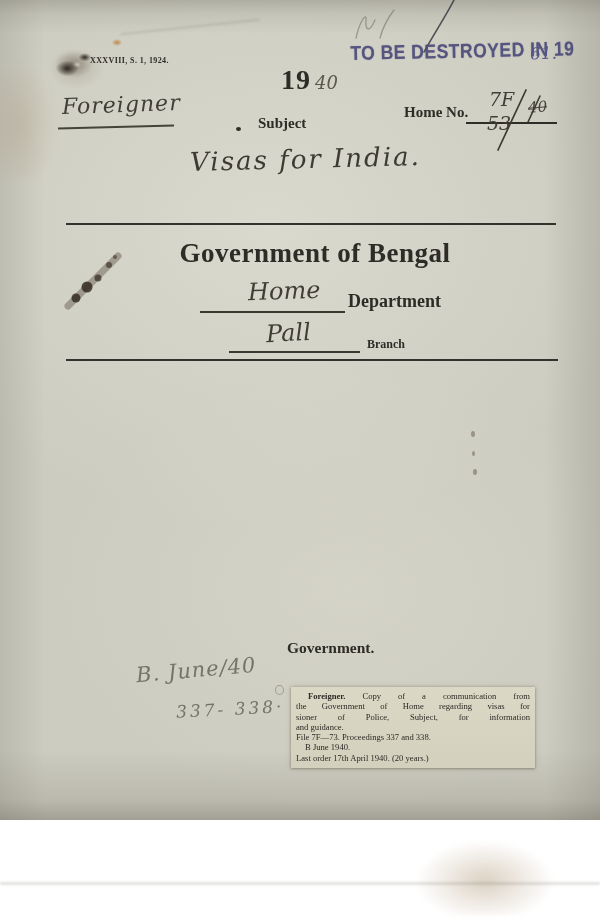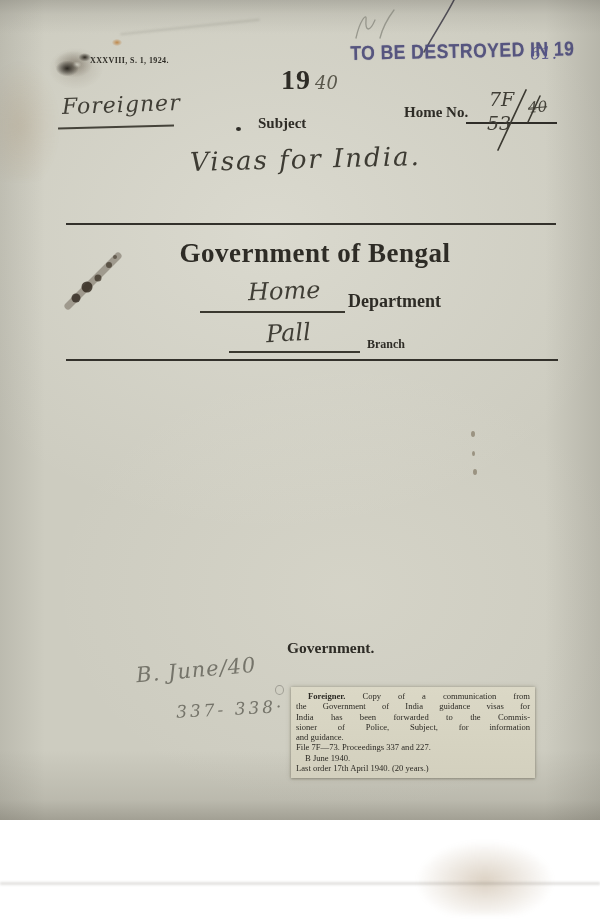--- a/index.html
+++ b/index.html
@@ -146,22 +146,21 @@
   <div class="abs rule" style="left:66px; top:359px; width:492px;"></div>
 
   <div class="abs print" style="left:287px; top:639px; font-size:15.5px; font-weight:bold;">Government.</div>
 
   <div class="abs hw pencil" style="left:136px; top:658px; font-size:21px; transform:rotate(-5deg); letter-spacing:1px;">B. June/40</div>
   <div class="abs hw pencil" style="left:176px; top:699px; font-size:17px; transform:rotate(-3deg); letter-spacing:3px;">337- 338·</div>
   <div class="abs" style="left:275px; top:685px; width:7px; height:8px; border:1px solid rgba(138,137,128,0.7); border-radius:50%;"></div>
 
   <div class="abs slip" style="left:291px; top:659px;margin-top:28px;">
     <div class="jl indent1"><b>Foreigner.</b> <span>Copy of a communication from</span></div>
-    <div class="jl">the Government of India guidance visas for</div>
-    <div class="jl">India has been forwarded to the Commis-</div>
+    <div class="jl">the Government of Home regarding visas for</div>
     <div class="jl">sioner of Police, Subject, for information</div>
     <div>and guidance.</div>
-    <div>File 7F—73.  Proceedings 337 and 227.</div>
+    <div>File 7F—73.  Proceedings 337 and 338.</div>
     <div class="indent2">B June 1940.</div>
     <div>Last order 17th April 1940.  (20 years.)</div>
   </div>
 
 </div>
 
 </body></html>

